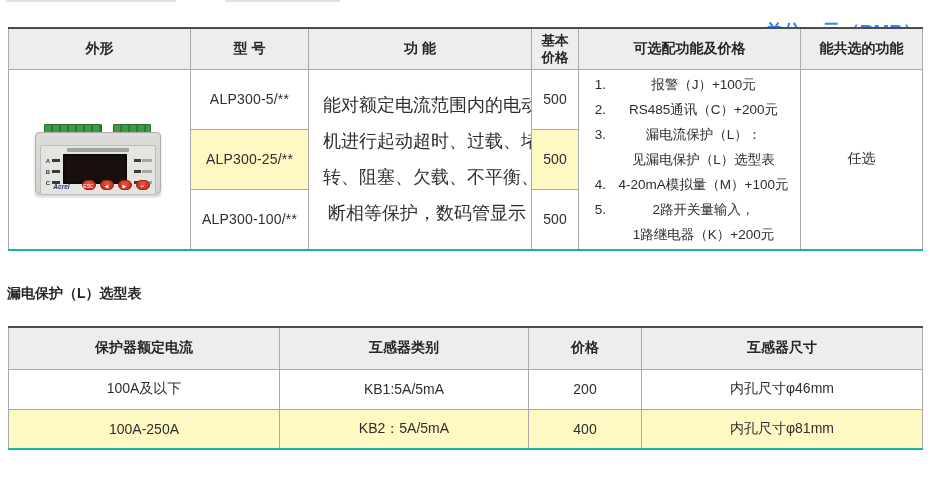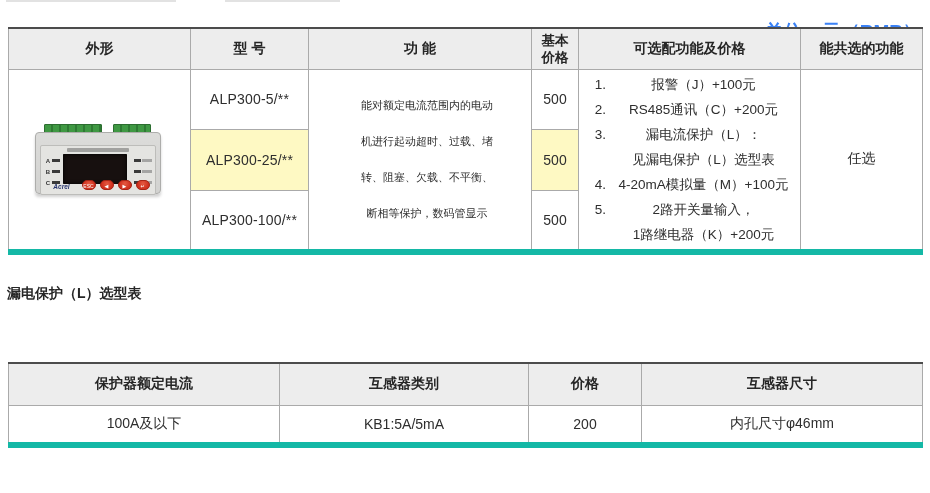--- a/index.html
+++ b/index.html
@@ -22,41 +22,41 @@
     position: absolute; top: 19px; right: 8px;
     font-size: 19px; font-weight: bold; color: #3b82f6;
   }
 
   table.tbl {
     border-collapse: collapse; table-layout: fixed;
     position: absolute; left: 8px; width: 914px;
     background: #fff;
   }
   table.tbl1 { top: 27px; }
-  table.tbl2 { top: 326px; margin-top: 36px; }
-  table.tbl { border-top: 2px solid #4c4c4c; border-bottom: 6px solid #14b8a6; }
+  table.tbl2 { top: 326px; }
+  table.tbl { border-top: 2px solid #4c4c4c; border-bottom: 2px solid #14b8a6; }
   .tbl th, .tbl td {
     border: 1px solid #aaaaaa;
     text-align: center; vertical-align: middle;
     font-size: 14px; color: #2e2e2e;
     overflow: hidden;
   }
   .tbl thead th { background: #ededed; font-weight: bold; color: #262626; }
   .tbl1 thead tr { height: 41px; }
   .tbl1 tbody tr { height: 60px; }
   .tbl2 thead tr { height: 42px; }
   .tbl2 tbody tr { height: 40px; }
   .th-base div { line-height: 17px; font-size: 13.5px; }
   tr.shaded td { background: #fef9c3; }
 
   .cell-model { font-size: 13px; letter-spacing: 0.2px; margin-left: 44px; }
   .cell-price { font-size: 13.5px; margin-top: 20px; }
 
   .cell-function { text-align: left; }
-  .func-line { padding-left: 14px; line-height: 36px; font-size: 11px; white-space: nowrap; }
+  .func-line { padding-left: 14px; line-height: 36px; font-size: 18px; white-space: nowrap; }
 
   .cell-optional { text-align: left; vertical-align: middle; }
   .opt-wrap { padding: 2px 4px 2px 11px; }
   .opt-line { display: flex; line-height: 25px; font-size: 13.5px; white-space: nowrap; }
   .opt-num { width: 21px; flex: 0 0 21px; }
   .opt-txt { flex: 1; }
 
   .cell-coselect { font-size: 14px; }
 
   
@@ -271,16 +271,22 @@
         <th>互感器尺寸</th>
       </tr>
     </thead>
     <tbody>
       <tr>
         <td>100A及以下</td>
         <td class="cell-trans">KB1:5A/5mA</td>
         <td>200</td>
         <td class="cell-size">内孔尺寸φ46mm</td>
       </tr>
+      <tr class="shaded">
+        <td>100A-250A</td>
+        <td class="cell-trans">KB2：5A/5mA</td>
+        <td>400</td>
+        <td class="cell-size">内孔尺寸φ81mm</td>
+      </tr>
     </tbody>
   </table>
 
 </div>
 
 </body></html>

